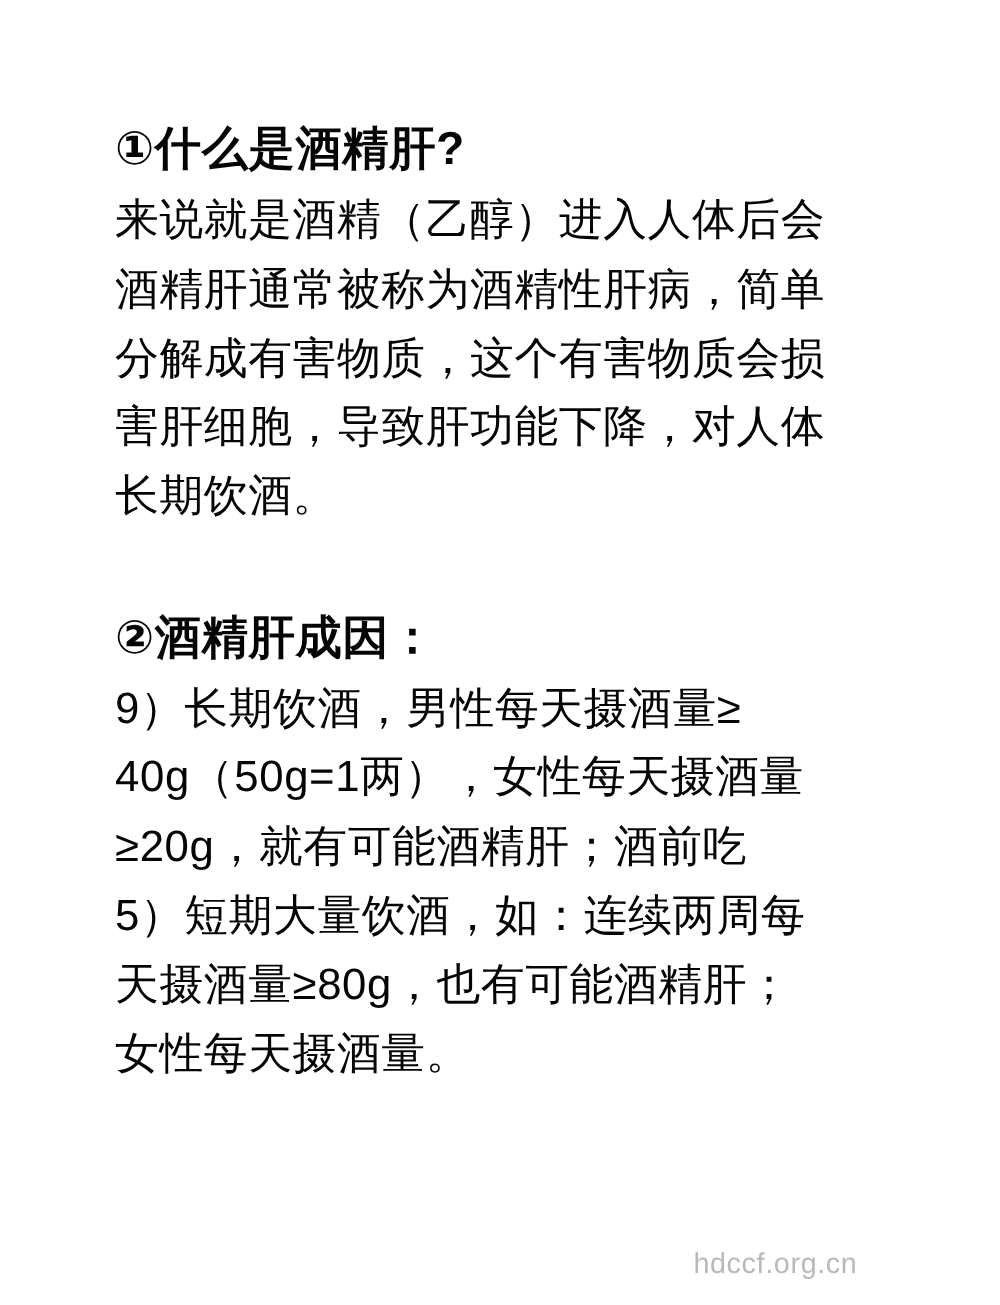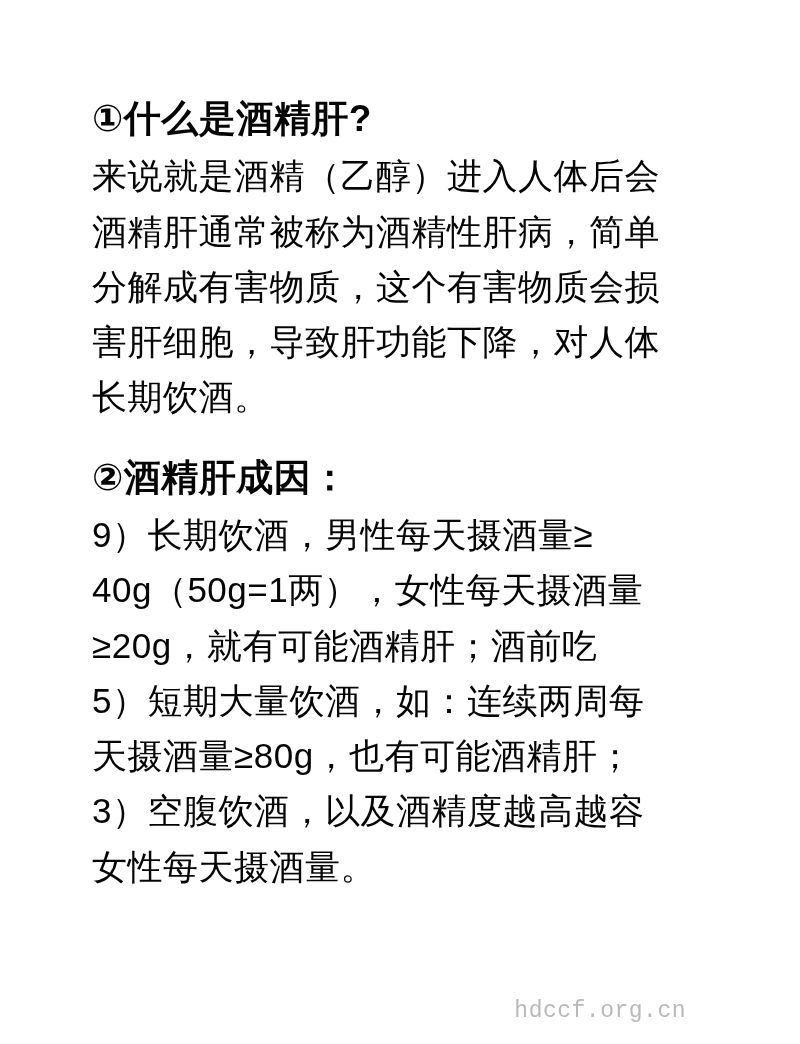--- a/index.html
+++ b/index.html
@@ -21,21 +21,21 @@
     top: 0;
     width: 712px;
     height: 1044px;
     box-sizing: border-box;
     padding: 96px 88px 0 92px;
   }
   .section {
     margin: 0;
   }
   .section + .section {
-    margin-top: 30px;
+    margin-top: 62px;
   }
   .heading {
     font-size: 37px;
     font-weight: bold;
     line-height: 1.25;
     letter-spacing: 0.5px;
     margin: 0 0 6px 0;
     white-space: nowrap;
   }
   .para {
@@ -49,21 +49,21 @@
     display: block;
     white-space: nowrap;
   }
   .watermark {
     position: absolute;
     right: 26px;
     bottom: 20px;
     font-size: 23px;
     color: #b9b9b9;
     letter-spacing: 0.5px;
-    font-family: Liberation Mono, monospace;
+    font-family: Liberation Sans, sans-serif;
   }
 </style>
 </head>
 <body>
 
 <div class="page">
 
   <div class="section">
     <h2 class="heading">①什么是酒精肝?</h2>
     <p class="para">
@@ -76,20 +76,19 @@
   </div>
 
   <div class="section">
     <h2 class="heading">②酒精肝成因：</h2>
     <p class="para">
       <span class="line">9）长期饮酒，男性每天摄酒量≥</span>
       <span class="line">40g（50g=1两），女性每天摄酒量</span>
       <span class="line">≥20g，就有可能酒精肝；酒前吃</span>
       <span class="line">5）短期大量饮酒，如：连续两周每</span>
       <span class="line">天摄酒量≥80g，也有可能酒精肝；</span>
-      <span class="line">3）空腹饮酒，以及酒精度越高越容</span>
       <span class="line">女性每天摄酒量。</span>
     </p>
   </div>
 
   <div class="watermark">hdccf.org.cn</div>
 
 </div>
 
 </body></html>

